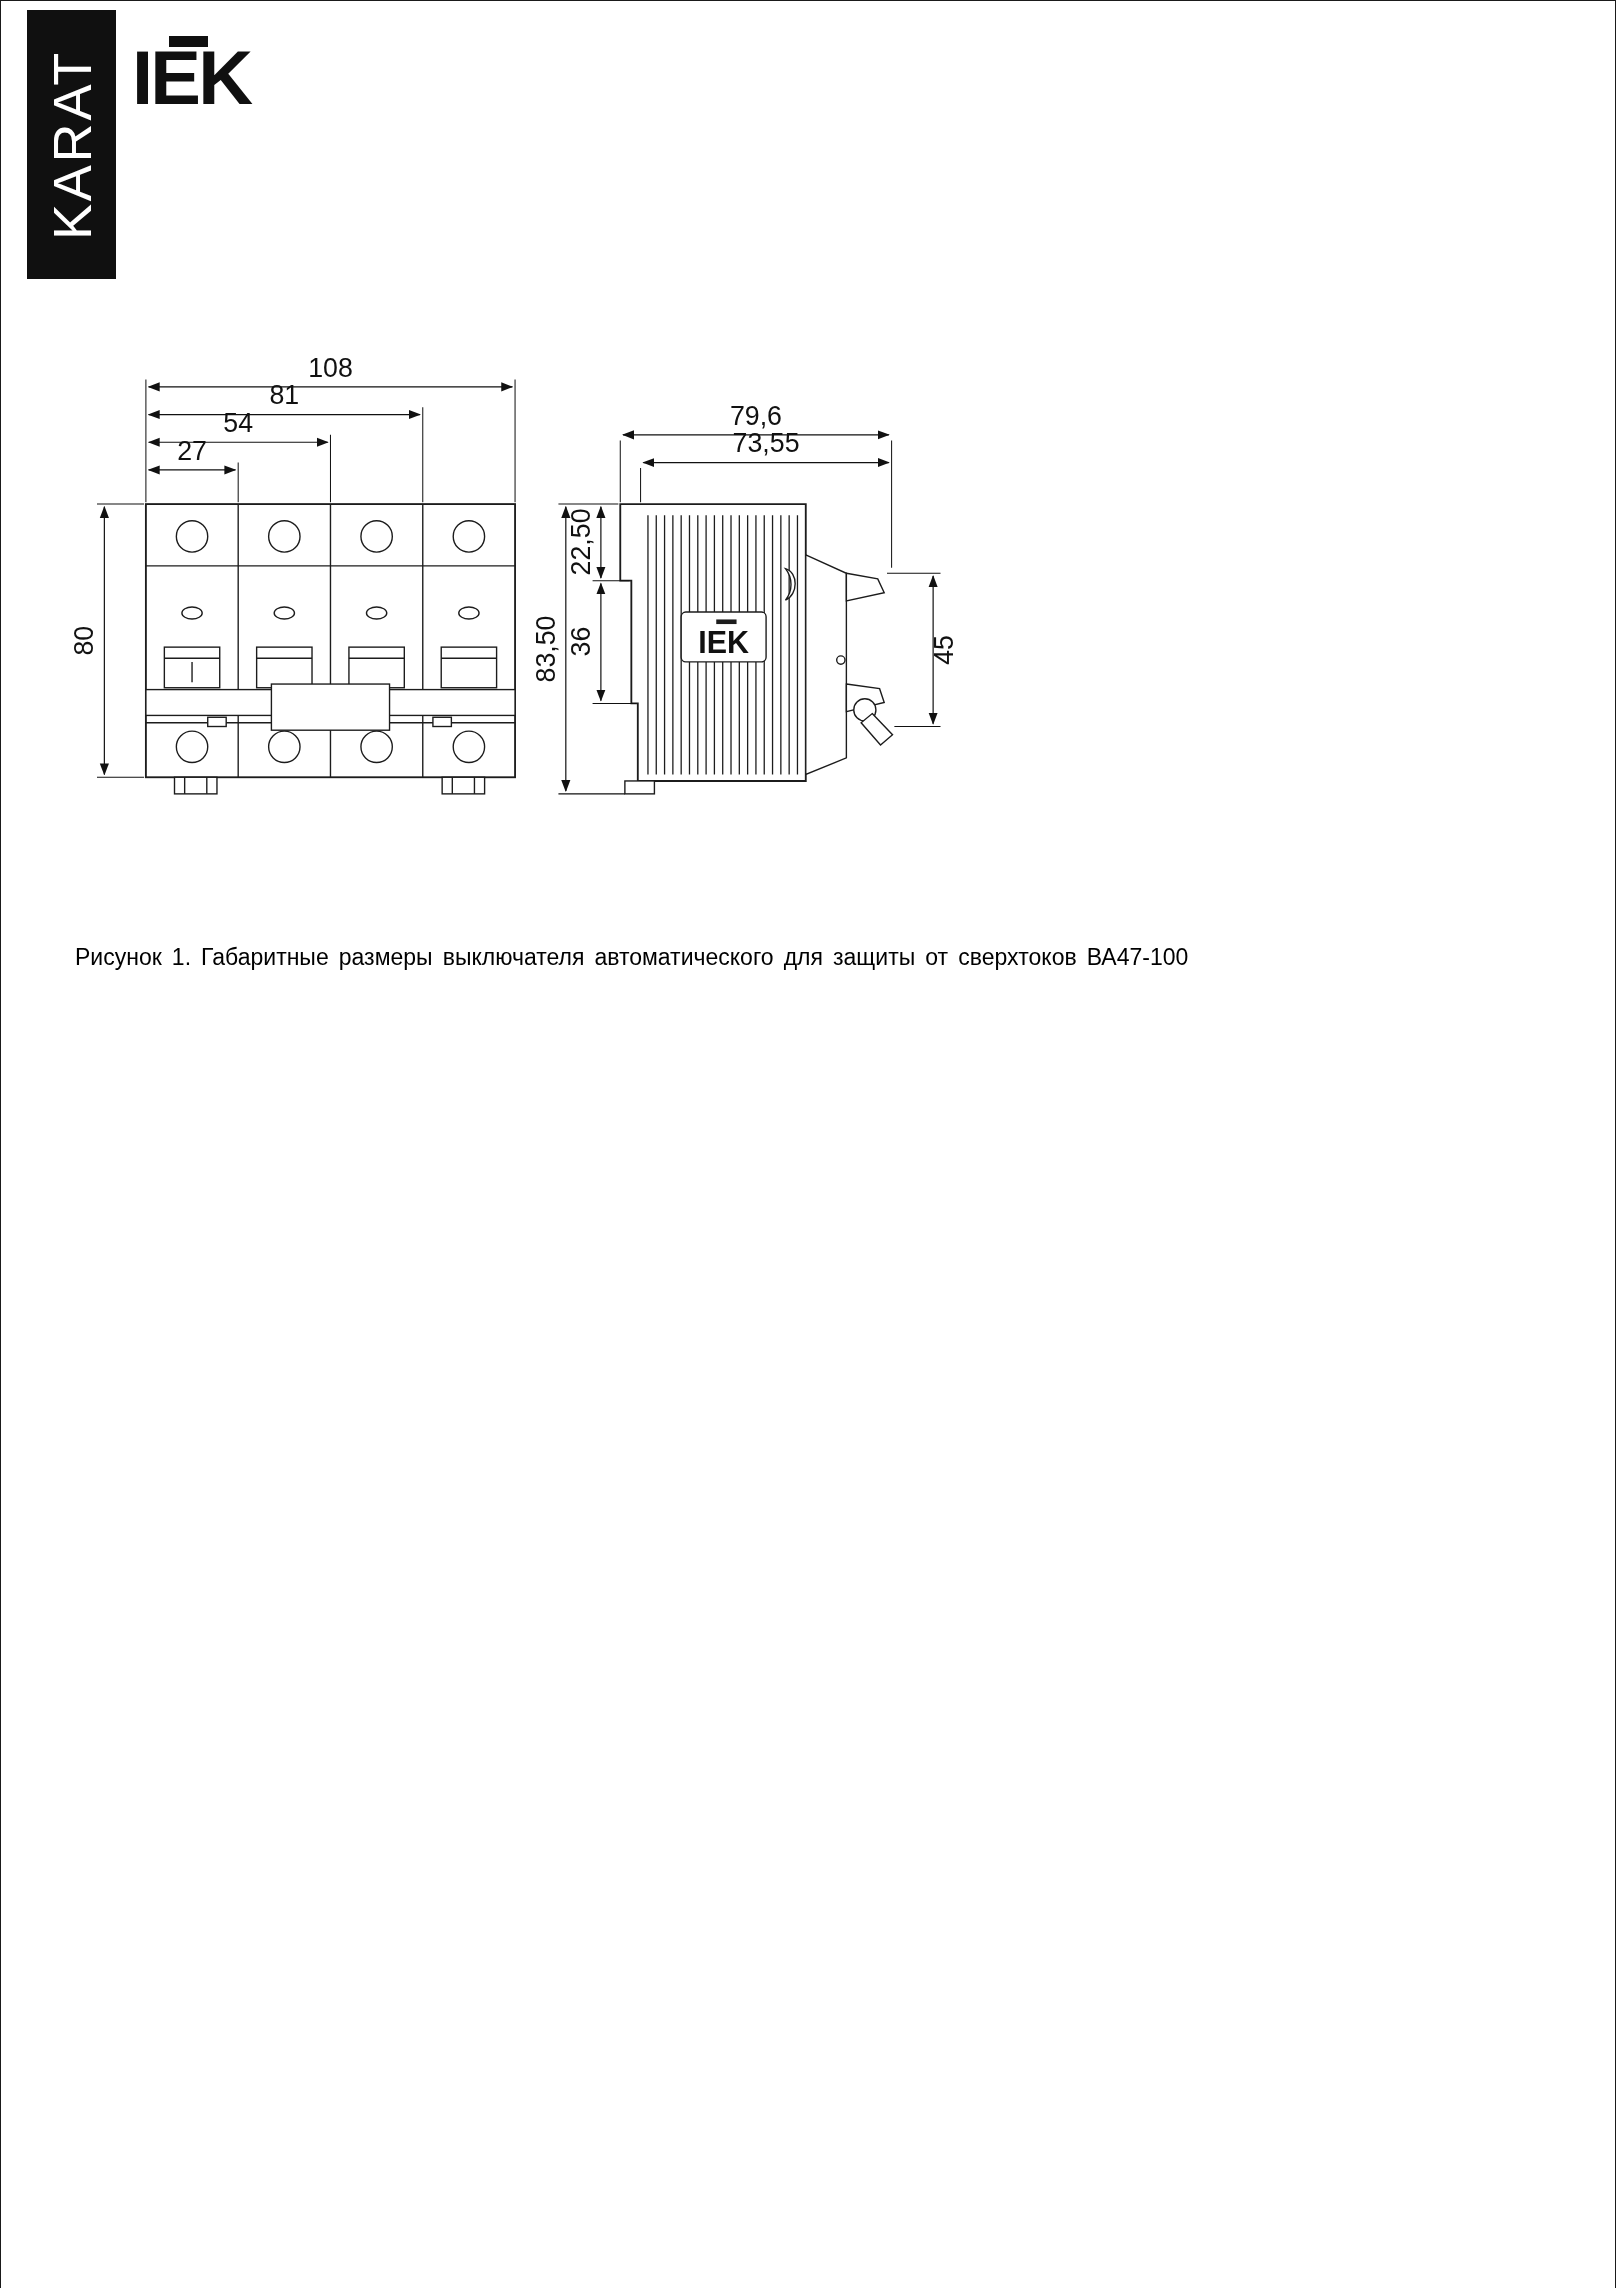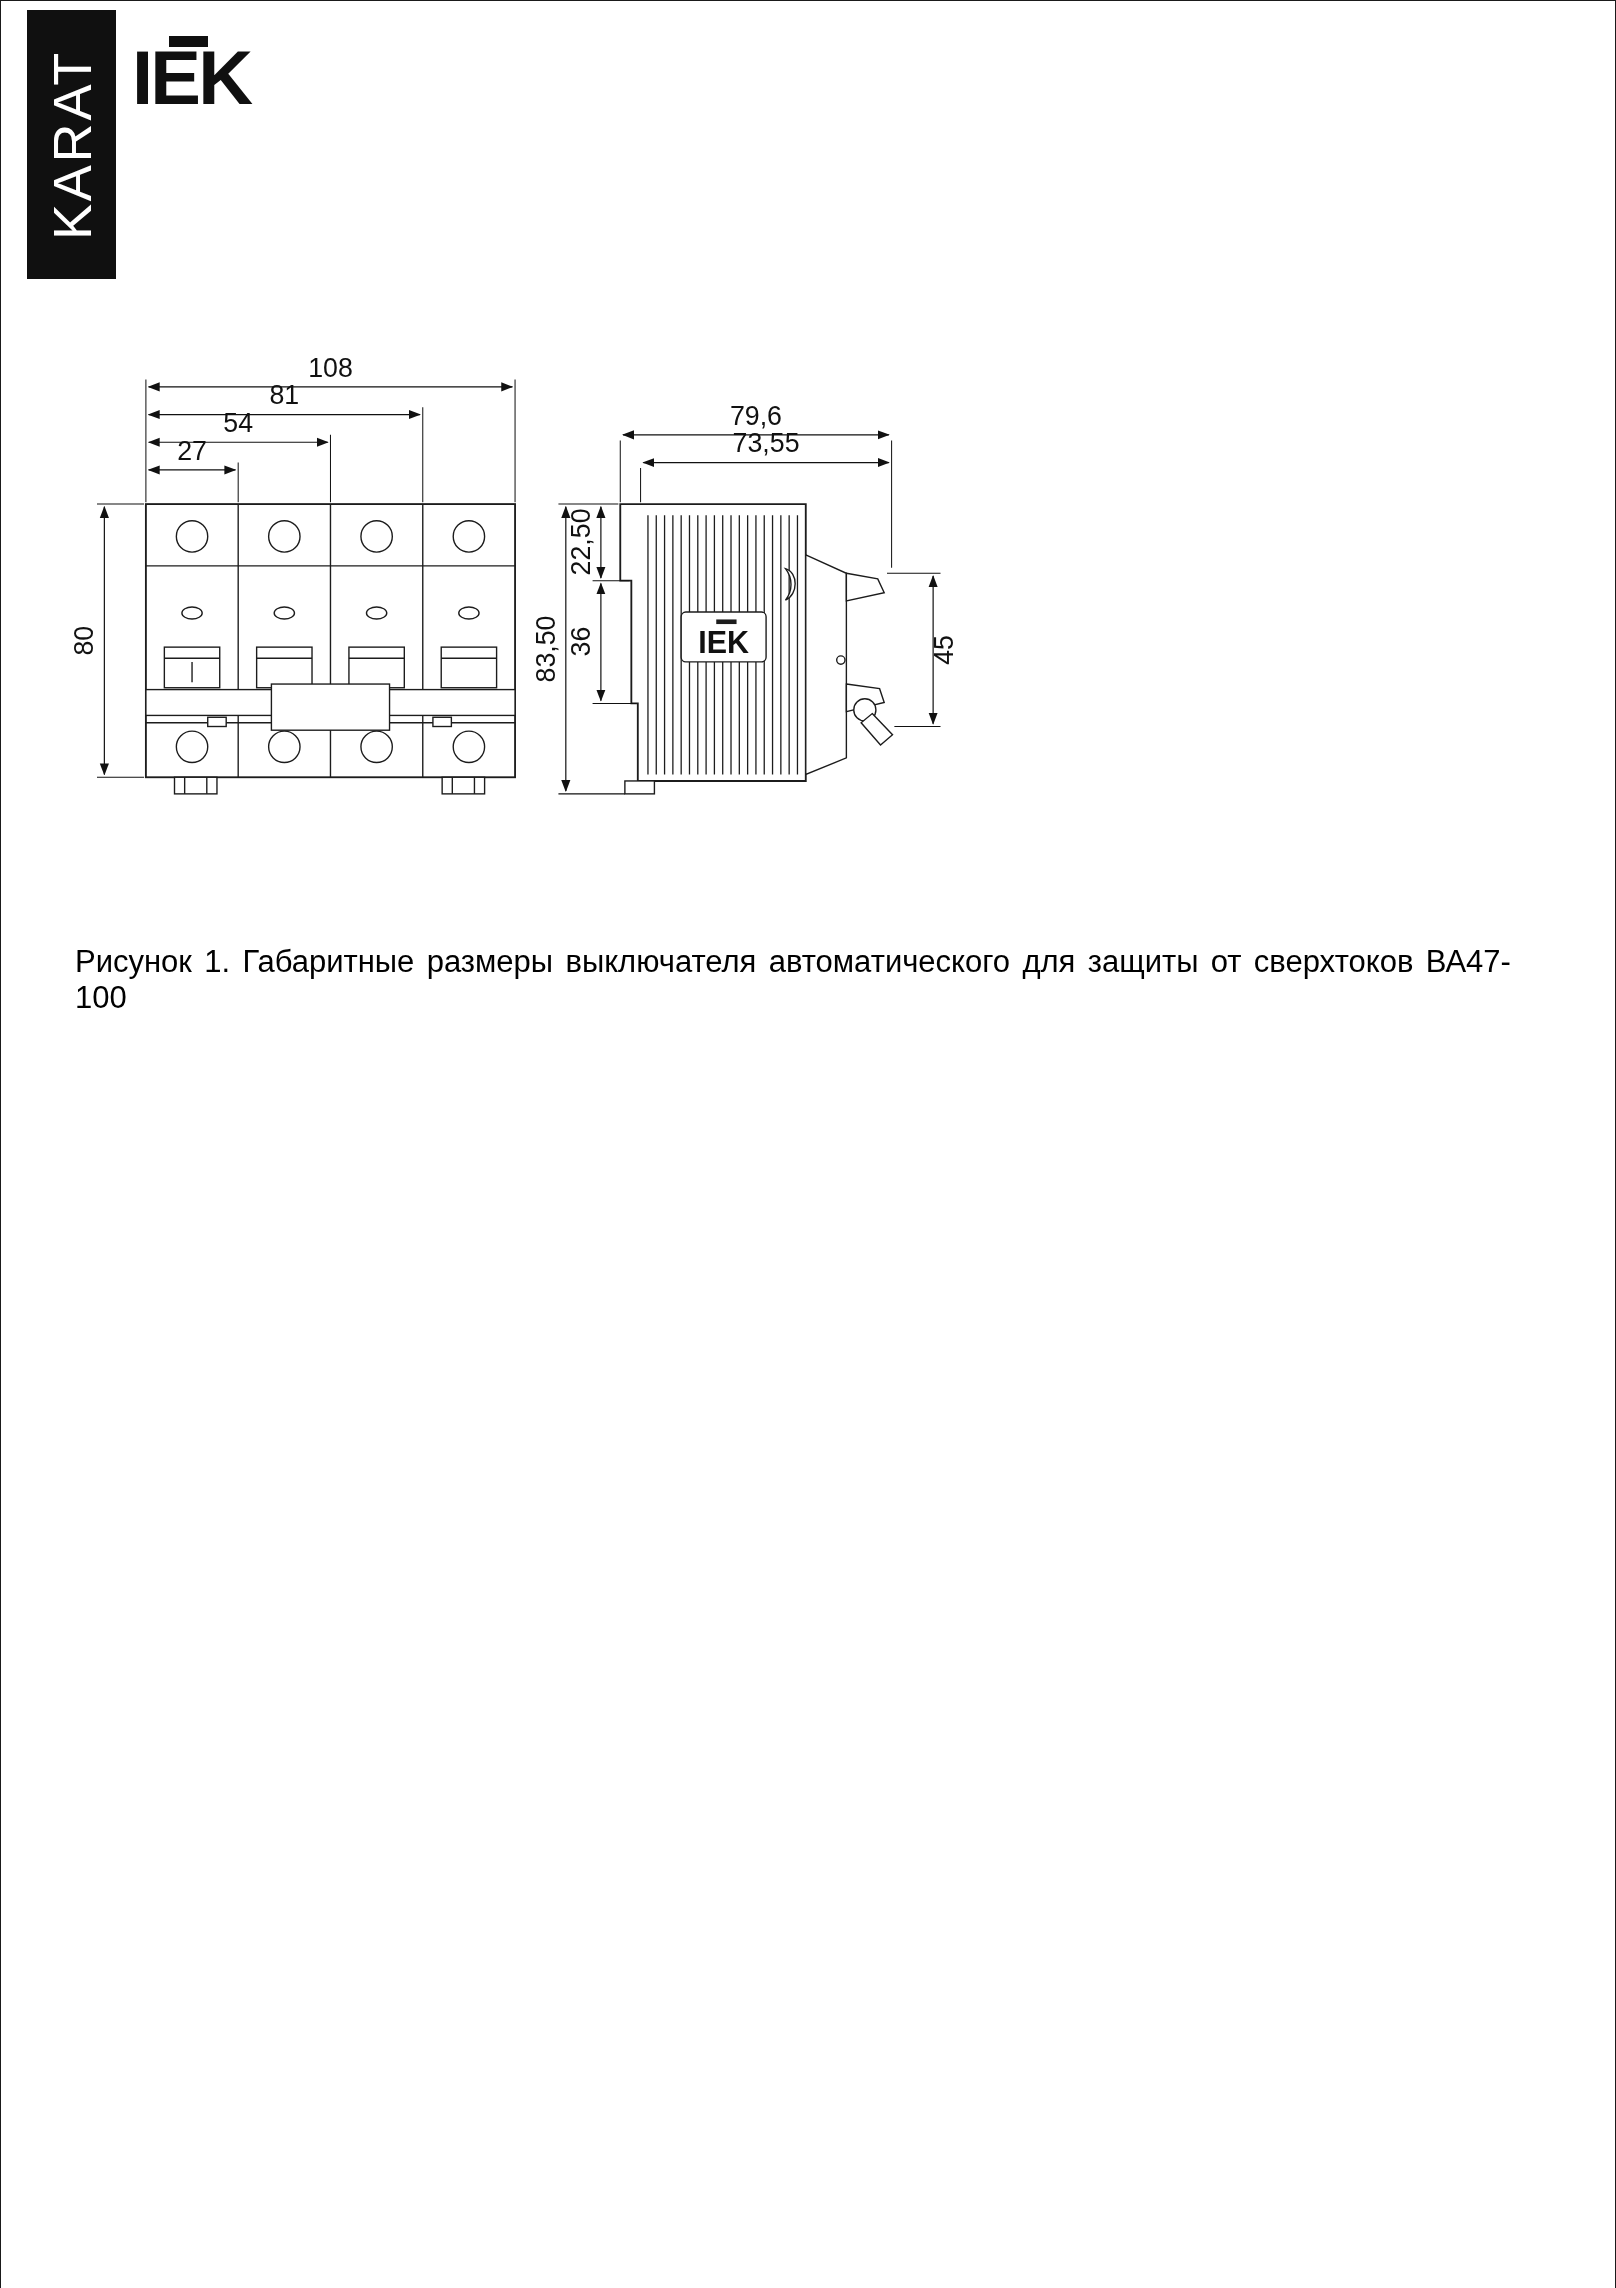--- a/index.html
+++ b/index.html
@@ -24,21 +24,21 @@
   .iek-logo{
     position:absolute;left:131px;top:39px;height:83px;
     font-weight:bold;font-size:76px;line-height:1;color:#101010;
     letter-spacing:-2.8px;
   }
   .iek-macron{
     position:absolute;left:37px;top:-3.7px;width:39px;height:11px;background:#101010;
   }
   .caption{
     position:absolute;left:74px;top:943px;width:1477px;
-    font-size:31px;color:#000;word-spacing:3.7px;
+    font-size:23px;color:#000;word-spacing:3.7px;
   }
   svg text{
     font-family:"Liberation Sans", sans-serif;
     font-size:29px;fill:#111;
   }
   svg .dim{stroke:#111;stroke-width:1.3;fill:none;}
   svg .ext{stroke:#111;stroke-width:1.1;fill:none;}
   svg .body{stroke:#1c1c1c;stroke-width:2;fill:#ffffff;}
   svg .det{stroke:#1c1c1c;stroke-width:1.5;fill:none;}
   svg .detf{stroke:#1c1c1c;stroke-width:1.5;fill:#ffffff;}

